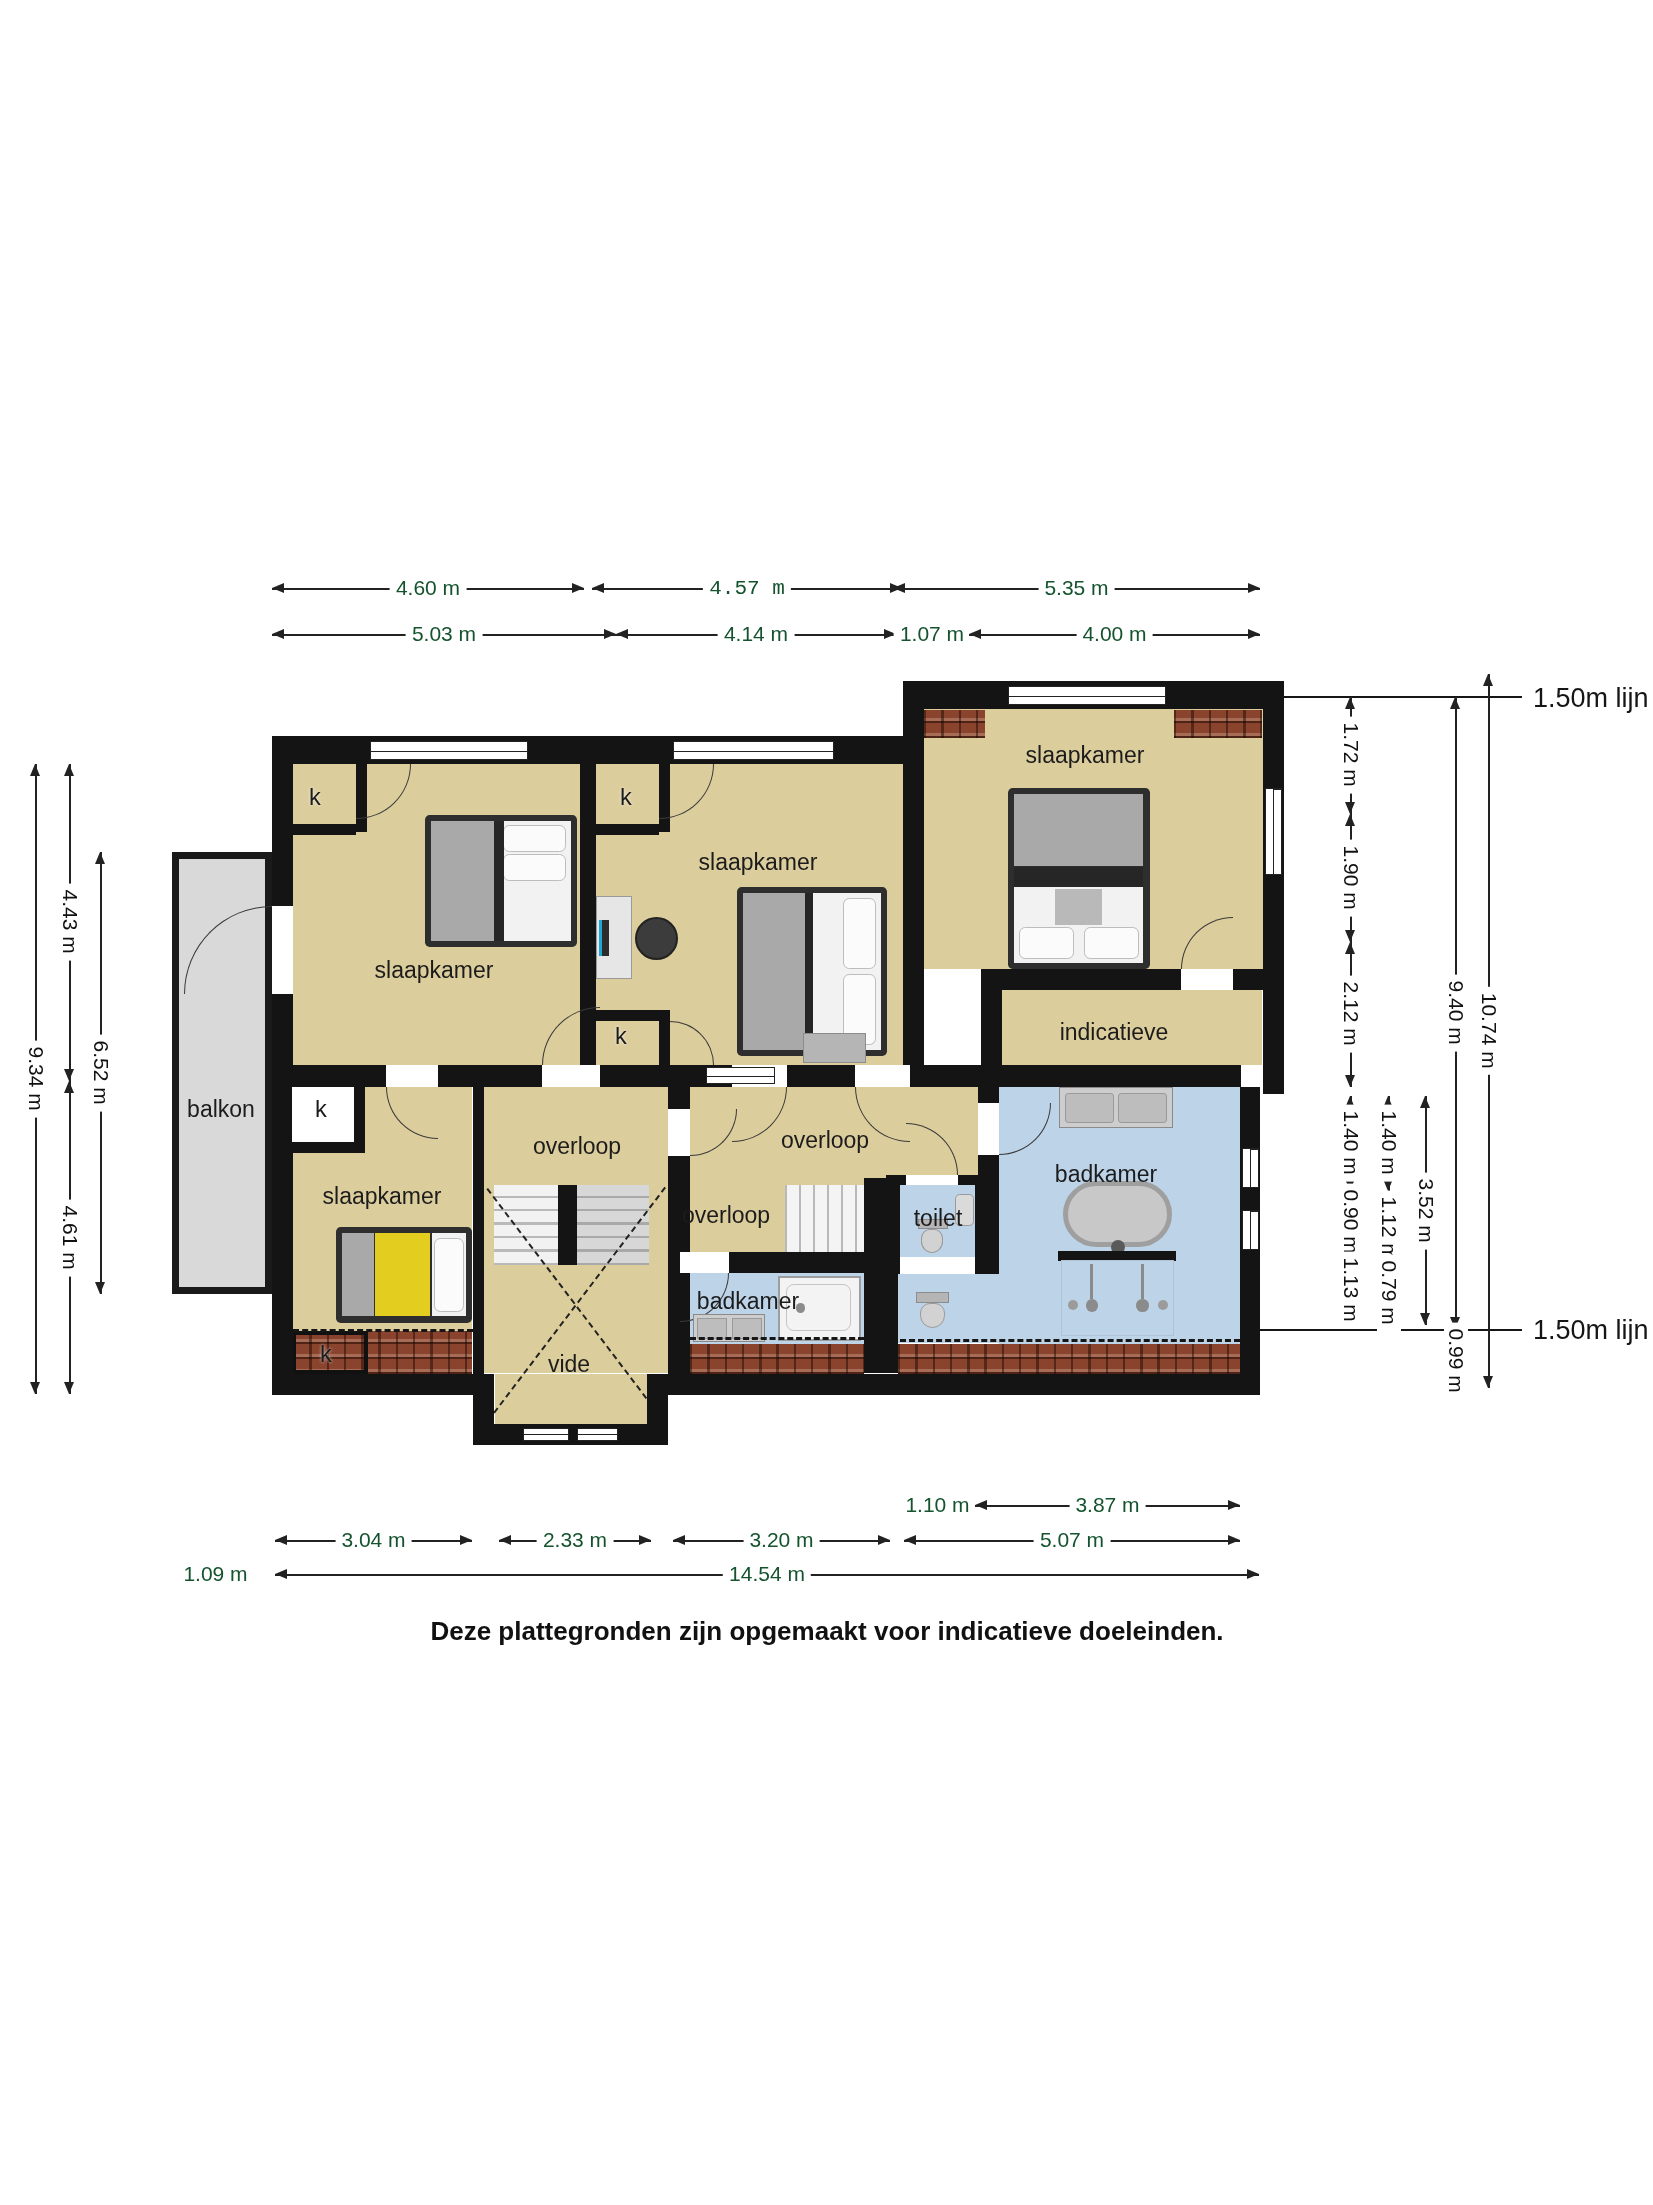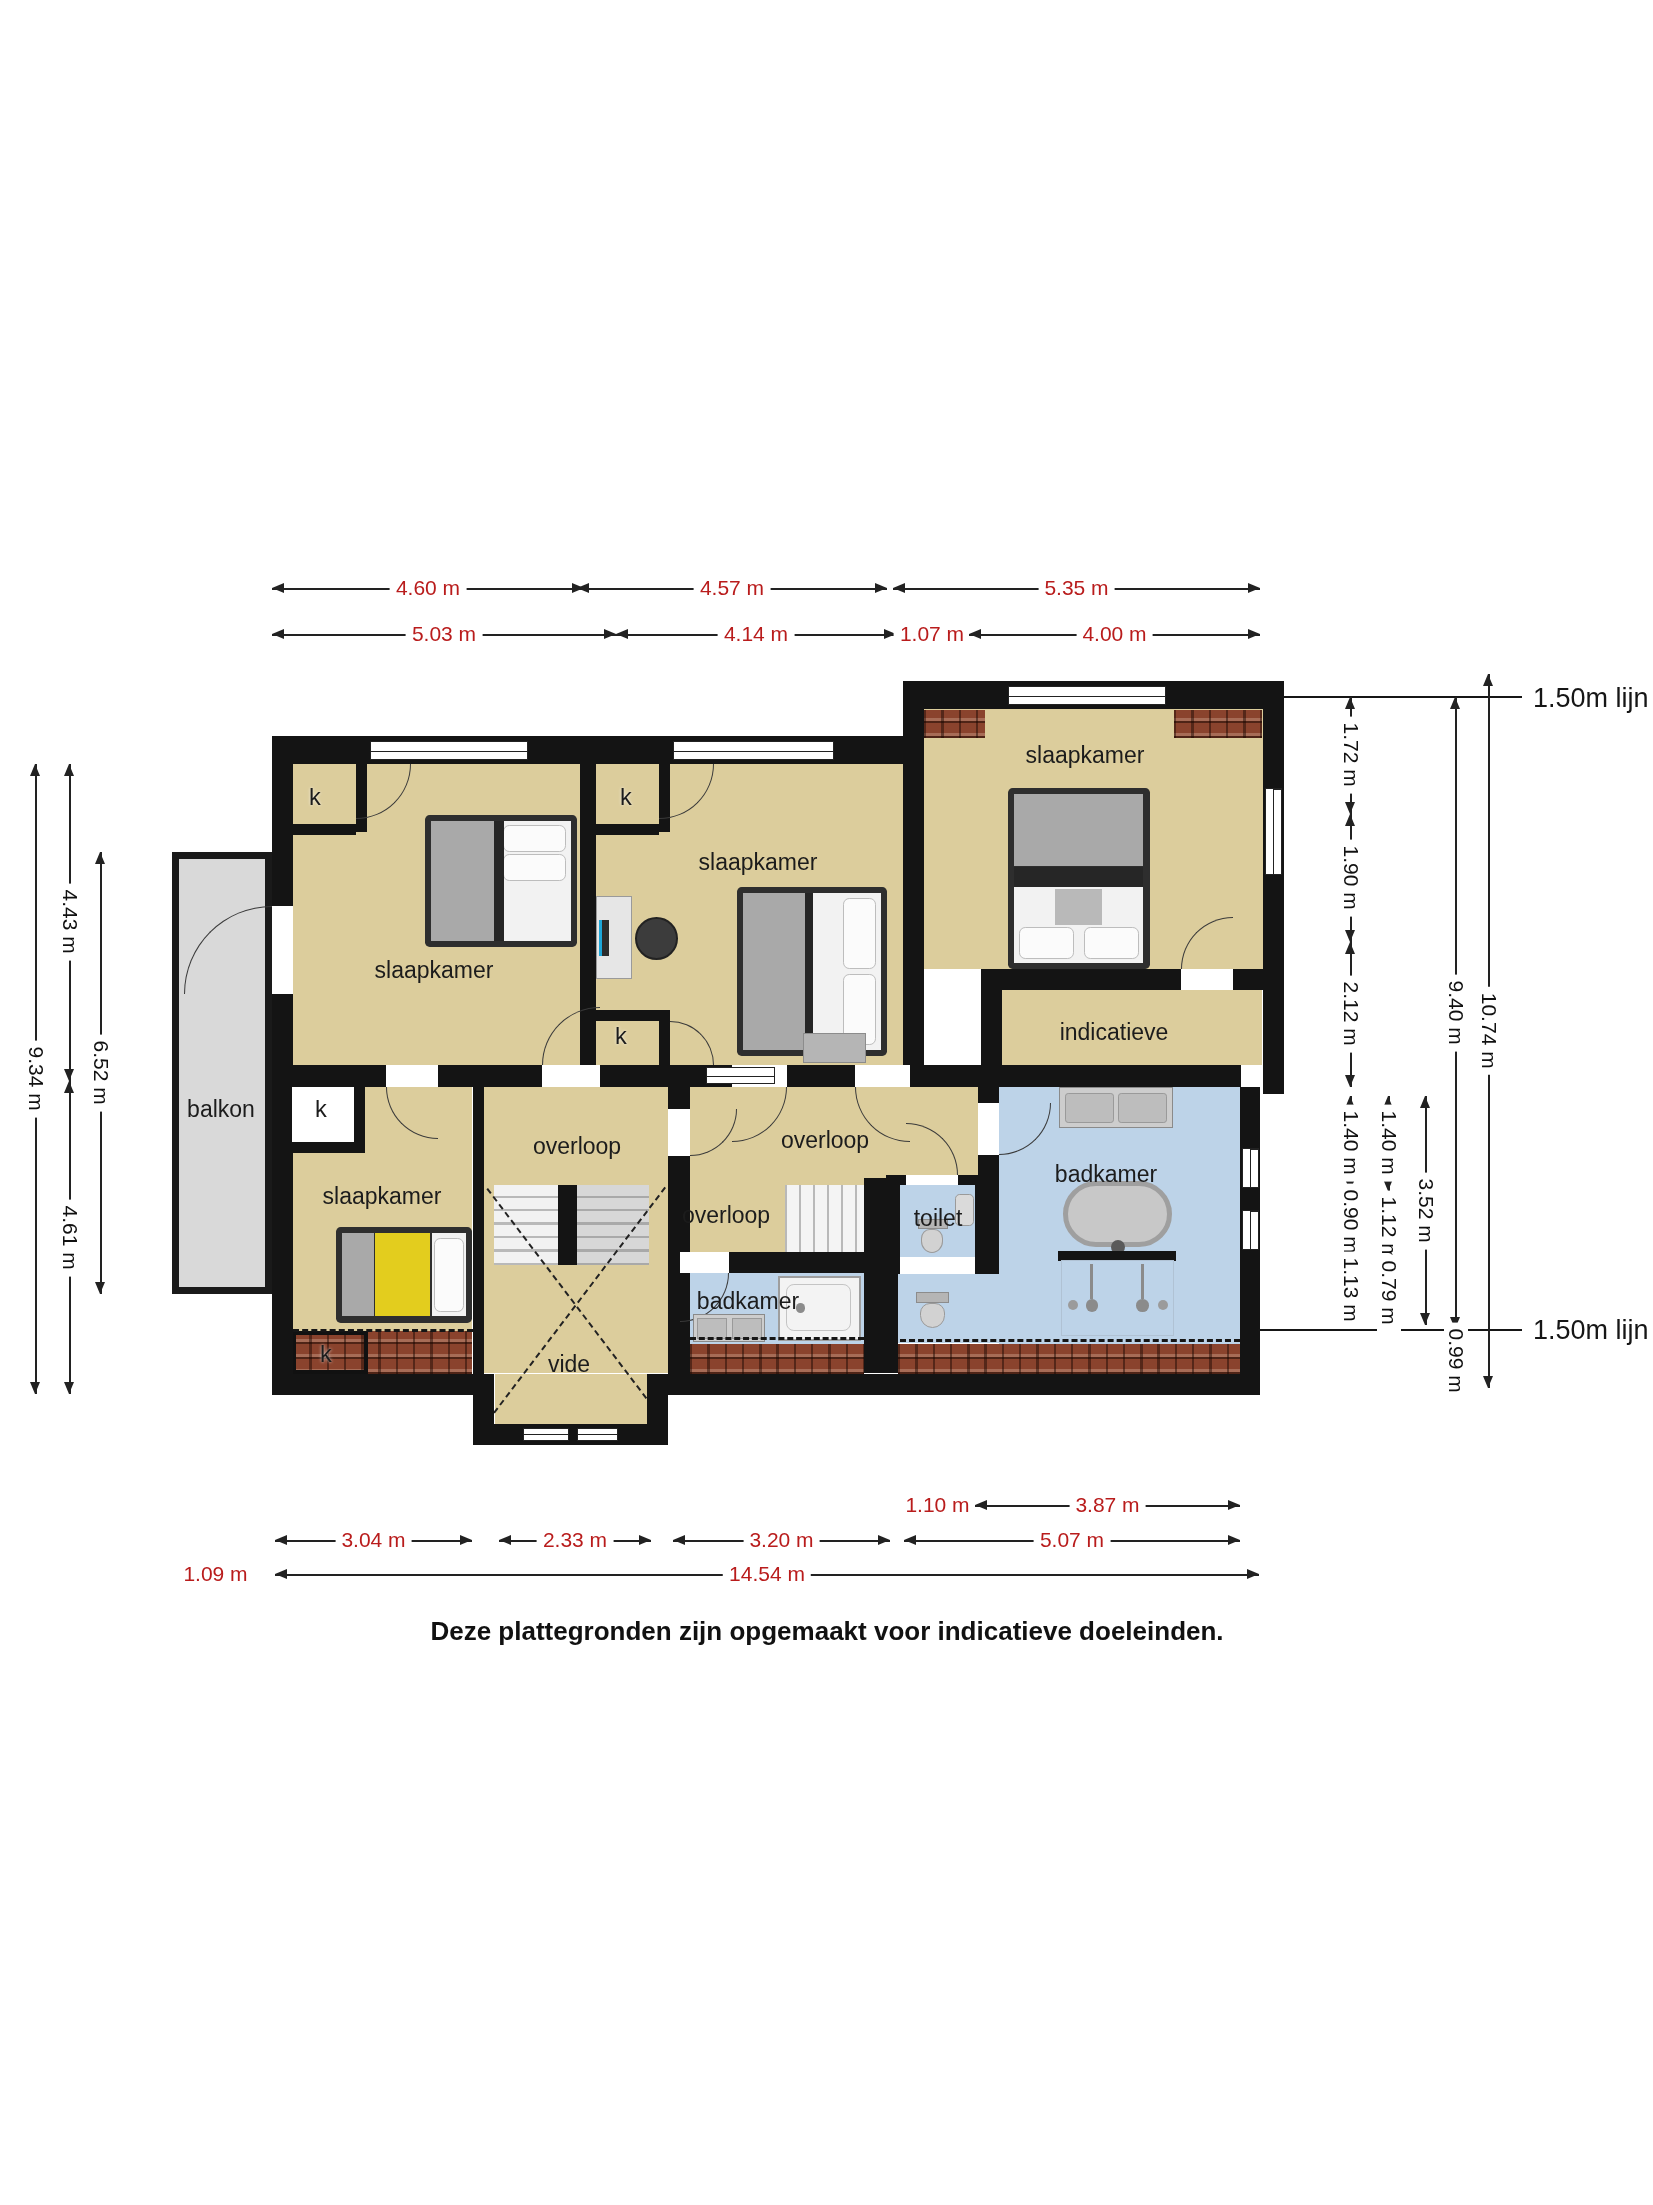--- a/index.html
+++ b/index.html
@@ -42,21 +42,21 @@
   .bed .pil{position:absolute;background:#fbfbfb;border:1.6px solid #bdbdbd;border-radius:6.3px;box-sizing:border-box;}
   .bed .band{position:absolute;background:#262626;}
   .bed .box{position:absolute;background:#b9b9b9;}
   .yellow{background:#e3cd1e !important;}
   .fix{position:absolute;box-sizing:border-box;}
   
   .dim{position:absolute;}
   .dim .ln{position:absolute;background:#222;}
   .dim .tri{position:absolute;width:0;height:0;}
   .dim .dl{position:absolute;left:50%;top:0;transform:translate(-50%,-50%);background:#fff;
-           padding:0 6.3px;font-size:21px;white-space:nowrap;color:#b91c1c;}
+           padding:0 6.3px;font-size:21px;white-space:nowrap;color:#14532d;}
   .dim .dlv{position:absolute;top:50%;left:0;transform:translate(-50%,-50%) ;background:#fff;
            padding:6.3px 0;font-size:21px;white-space:nowrap;color:#111;
            writing-mode:vertical-rl;}
   .disc{position:absolute;left:50%;transform:translateX(-50%);font-size:26px;font-weight:700;color:#111;white-space:nowrap;}
 </style>
 </head>
 <body>
 
 <div id="stage">
 
@@ -281,21 +281,21 @@
       <div class="klbl" style="left: 626px; top: 797px;">k</div>
       <div class="klbl" style="left: 321px; top: 1109px;">k</div>
       <div class="klbl" style="left: 621px; top: 1036px;">k</div>
       <div class="klbl" style="left: 326px; top: 1354px;">k</div>
       <div class="dim" style="left: 272px; top: 588px; width: 312px; height: 1.6px;">
         <div class="ln" style="left: 0px; top: 0px; width: 312px; height: 1.6px;"></div>
         <div class="tri" style="left: 0px; top: -4.7px; border-top: 5.5px solid transparent; border-bottom: 5.5px solid transparent; border-right: 12.6px solid rgb(34, 34, 34);"></div>
         <div class="tri" style="right: 0px; top: -4.7px; border-top: 5.5px solid transparent; border-bottom: 5.5px solid transparent; border-left: 12.6px solid rgb(34, 34, 34);"></div>
         <span class="dl">4.60 m</span>
       </div>
-      <div class="dim" style="left: 577px; top: 588px; width: 310px; height: 1.6px;">
+      <div class="dim" style="left: 592px; top: 588px; width: 310px; height: 1.6px; font-family: Liberation Mono, monospace;">
         <div class="ln" style="left: 0px; top: 0px; width: 310px; height: 1.6px;"></div>
         <div class="tri" style="left: 0px; top: -4.7px; border-top: 5.5px solid transparent; border-bottom: 5.5px solid transparent; border-right: 12.6px solid rgb(34, 34, 34);"></div>
         <div class="tri" style="right: 0px; top: -4.7px; border-top: 5.5px solid transparent; border-bottom: 5.5px solid transparent; border-left: 12.6px solid rgb(34, 34, 34);"></div>
         <span class="dl">4.57 m</span>
       </div>
       <div class="dim" style="left: 893px; top: 588px; width: 367px; height: 1.6px;">
         <div class="ln" style="left: 0px; top: 0px; width: 367px; height: 1.6px;"></div>
         <div class="tri" style="left: 0px; top: -4.7px; border-top: 5.5px solid transparent; border-bottom: 5.5px solid transparent; border-right: 12.6px solid rgb(34, 34, 34);"></div>
         <div class="tri" style="right: 0px; top: -4.7px; border-top: 5.5px solid transparent; border-bottom: 5.5px solid transparent; border-left: 12.6px solid rgb(34, 34, 34);"></div>
         <span class="dl">5.35 m</span>

